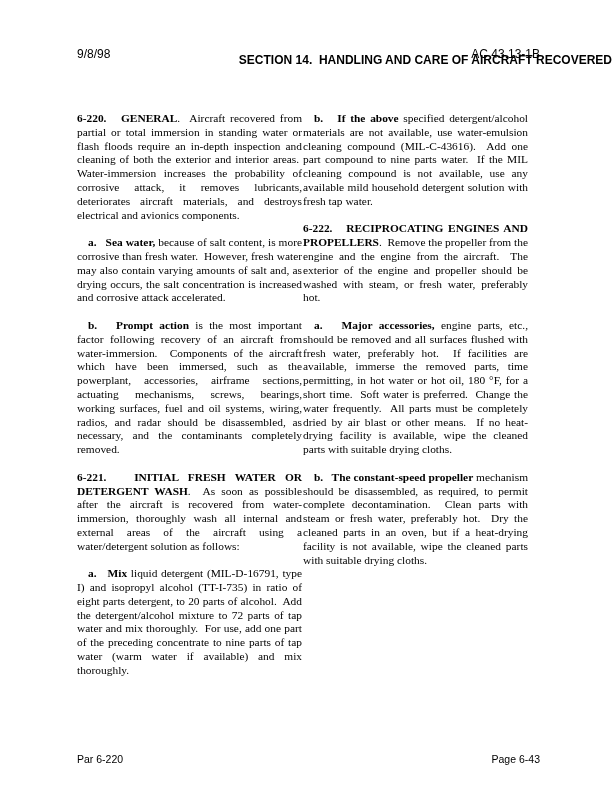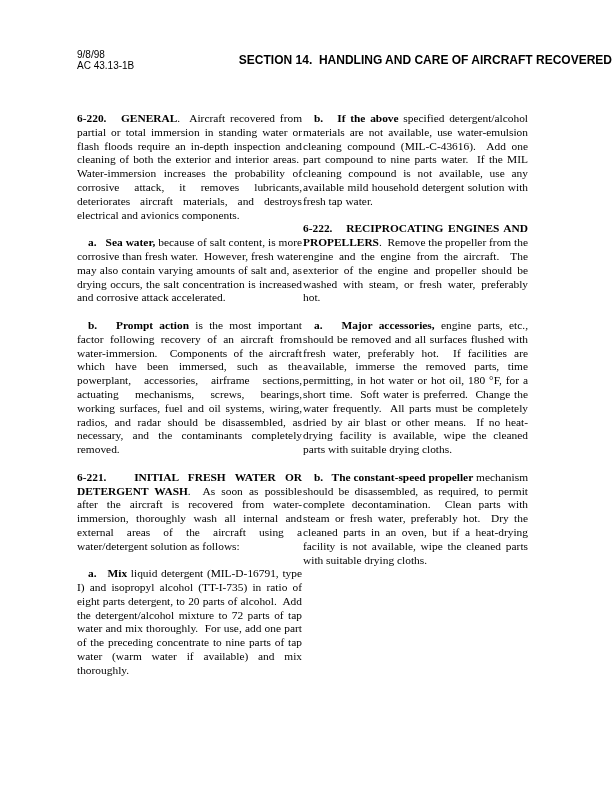--- a/index.html
+++ b/index.html
@@ -8,21 +8,21 @@
     width:612px;height:792px;
     margin:0 auto;
     background:#ffffff;
     color:#000000;
     overflow:hidden;
   }
   .header{
     position:absolute;top:49px;left:77px;width:463px;
     display:flex;justify-content:space-between;
     font-family:"Liberation Sans",sans-serif;
-    font-size:10px;line-height:11px;flex-direction:column;
+    font-size:12px;line-height:11px;
   }
   .doc-title{
     position:absolute;top:53px;left:0;width:612px;
     text-align:right;
     font-family:"Liberation Sans",sans-serif;
     font-weight:bold;font-size:12px;line-height:14px;
   }
   .columns{
     position:absolute;top:112px;left:77px;width:463px;
     display:flex;gap:1px;
@@ -70,14 +70,18 @@
 
     <div class="col">
       <p class="para indent"><b>b.&nbsp;&nbsp; If the above</b><span> specified detergent/alcohol materials are not available, use water-emulsion cleaning compound (MIL-C-43616).&nbsp; Add one part compound to nine parts water.&nbsp; If the MIL cleaning compound is not available, use any available mild household detergent solution with fresh tap water.</span></p>
       <p class="para"><b>6-222.&nbsp;&nbsp; RECIPROCATING ENGINES AND PROPELLERS</b><span>.&nbsp; Remove the propeller from the engine and the engine from the aircraft.&nbsp; The exterior of the engine and propeller should be washed with steam, or fresh water, preferably hot.</span></p>
       <p class="para indent"><b>a.&nbsp;&nbsp; Major accessories,</b><span> engine parts, etc., should be removed and all surfaces flushed with fresh water, preferably hot.&nbsp; If facilities are available, immerse the removed parts, time permitting, in hot water or hot oil, 180 °F, for a short time.&nbsp; Soft water is preferred.&nbsp; Change the water frequently.&nbsp; All parts must be completely dried by air blast or other means.&nbsp; If no heat-drying facility is available, wipe the cleaned parts with suitable drying cloths.</span></p>
       <p class="para indent"><b>b.&nbsp;&nbsp; The constant-speed propeller</b><span> mechanism should be disassembled, as required, to permit complete decontamination.&nbsp; Clean parts with steam or fresh water, preferably hot.&nbsp; Dry the cleaned parts in an oven, but if a heat-drying facility is not available, wipe the cleaned parts with suitable drying cloths.</span></p>
     </div>
 
   </div>
 
+  <div class="footer">
+    <span>Par 6-220</span>
+    <span>Page 6-43</span>
+  </div>
 
 </div>
 
 </body></html>

